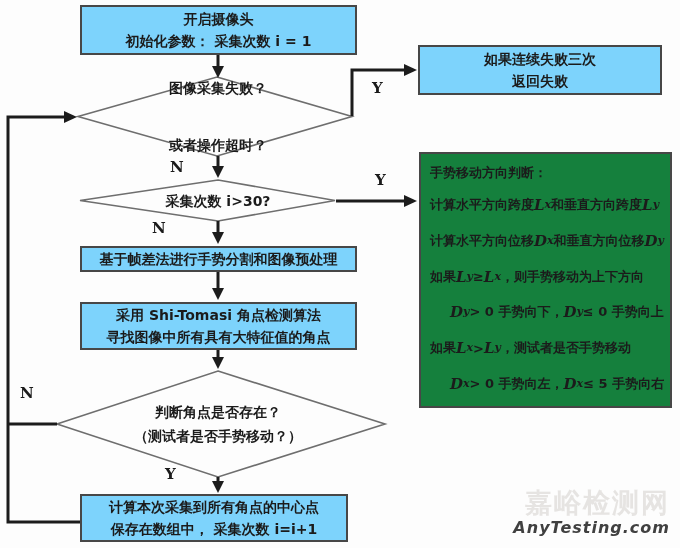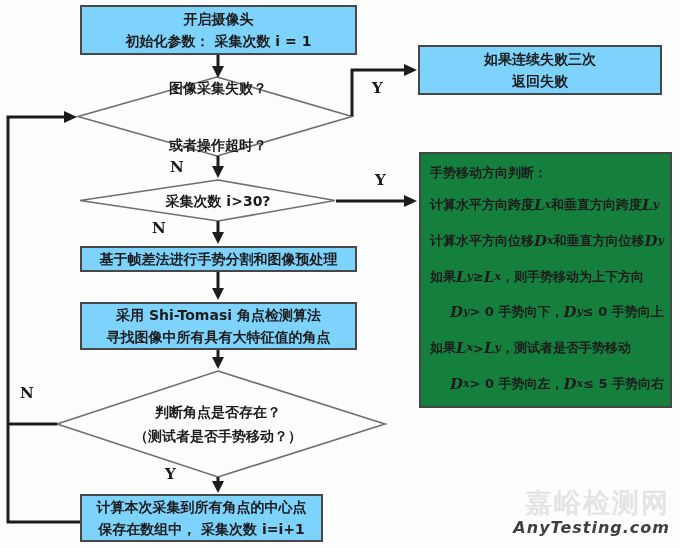--- a/index.html
+++ b/index.html
@@ -76,21 +76,21 @@
 
   <div class="node rect" style="left:80px;top:246px;width:277px;height:26px;">
     <div>基于帧差法进行手势分割和图像预处理</div>
   </div>
 
   <div class="node rect" style="left:80px;top:302px;width:277px;height:48px;">
     <div>采用 Shi-Tomasi 角点检测算法</div>
     <div>寻找图像中所有具有大特征值的角点</div>
   </div>
 
-  <div class="node rect" style="left:80px;top:494px;width:243px;height:48px;">
+  <div class="node rect" style="left:80px;top:494px;width:268px;height:48px;">
     <div>计算本次采集到所有角点的中心点</div>
     <div>保存在数组中， 采集次数 i=i+1</div>
   </div>
 
   <div class="node dtext" style="left:108px;top:90px;width:220px;height:54px;line-height:25px;gap:32px;">
     <div>图像采集失败？</div>
     <div>或者操作超时？</div>
   </div>
 
   <div class="node dtext" style="left:118px;top:190px;width:200px;height:22px;">

